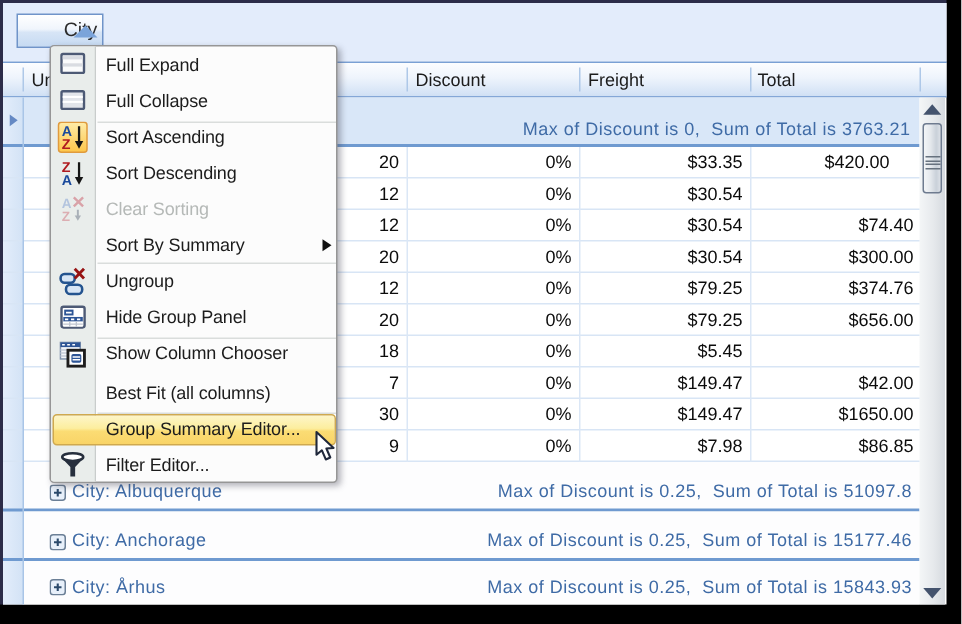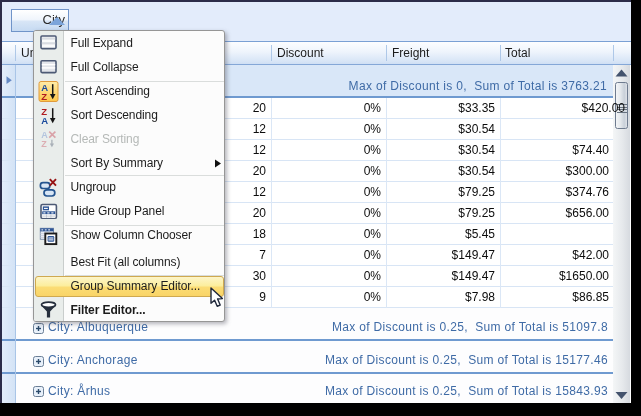--- a/index.html
+++ b/index.html
@@ -84,21 +84,21 @@
       </div>
     <svg class="abs" style="left:2px;top:326px" width="13" height="9">
         <polygon points="0.5,1 12.5,1 6.5,8" fill="#44536d"></polygon>
       </svg>
   </div>
   <div id="botrows" class="abs" style="left:0;top:0;width:641px;height:416px;pointer-events:none;">
       <div class="rowsep" style="left:2px;top:117.5px;width:611px"></div>
       <div class="cell" style="top:101px;right:375px;width:60px">20</div>
       <div class="cell" style="top:101px;right:260px;width:60px">0%</div>
       <div class="cell" style="top:101px;right:146px;width:70px">$33.35</div>
-      <div class="cell" style="top:101px;right:16px;width:80px">$420.00</div>
+      <div class="cell" style="top:101px;right:48px;width:80px">$420.00</div>
       <div class="rowsep" style="left:2px;top:138.5px;width:611px"></div>
       <div class="cell" style="top:122px;right:375px;width:60px">12</div>
       <div class="cell" style="top:122px;right:260px;width:60px">0%</div>
       <div class="cell" style="top:122px;right:146px;width:70px">$30.54</div>
       <div class="rowsep" style="left:2px;top:159.5px;width:611px"></div>
       <div class="cell" style="top:143px;right:375px;width:60px">12</div>
       <div class="cell" style="top:143px;right:260px;width:60px">0%</div>
       <div class="cell" style="top:143px;right:146px;width:70px">$30.54</div>
       <div class="cell" style="top:143px;right:32px;width:80px">$74.40</div>
       <div class="rowsep" style="left:2px;top:180.5px;width:611px"></div>
@@ -170,21 +170,21 @@
         <div class="mitem" style="top:24px;">Full Collapse</div>
         <div class="mitem" style="top:48px;">Sort Ascending</div>
         <div class="mitem" style="top:72px;">Sort Descending</div>
         <div class="mitem" style="top:96px;color:#b5b9b7;">Clear Sorting</div>
         <div class="mitem" style="top:120px;">Sort By Summary</div>
         <div class="mitem" style="top:144px;">Ungroup</div>
         <div class="mitem" style="top:168px;">Hide Group Panel</div>
         <div class="mitem" style="top:192px;">Show Column Chooser</div>
         <div class="mitem" style="top:219px;">Best Fit (all columns)</div>
         <div class="mitem" style="top:243px;">Group Summary Editor...</div>
-        <div class="mitem" style="top:267px;font-weight:bold;">Filter Editor...</div>
+        <div class="mitem" style="top:267px;">Filter Editor...</div>
         <div class="msep" style="top:49.5px"></div>
         <div class="msep" style="top:144px"></div>
         <div class="msep" style="top:193.5px"></div>
         <div class="msep" style="top:243.5px"></div>
         <svg class="abs" style="left:180px;top:128px" width="8" height="10">
           <polygon points="1,0.5 7,4.5 1,8.5" fill="#111"></polygon>
         </svg>
       </div>
 
     <svg class="micon" style="top:1.5px" width="21" height="21">

